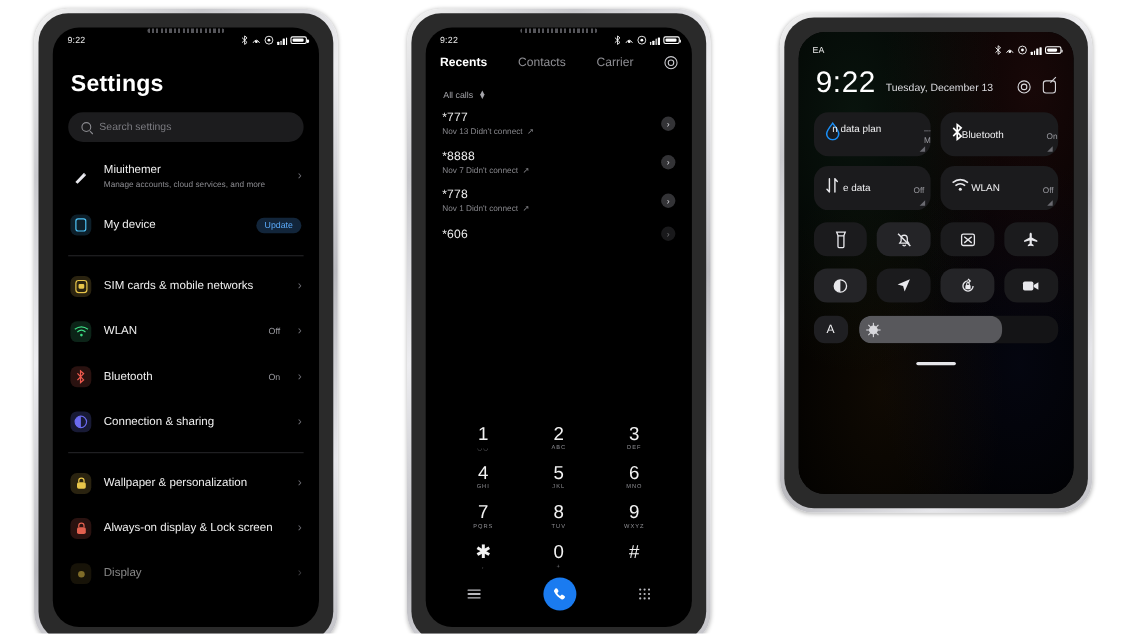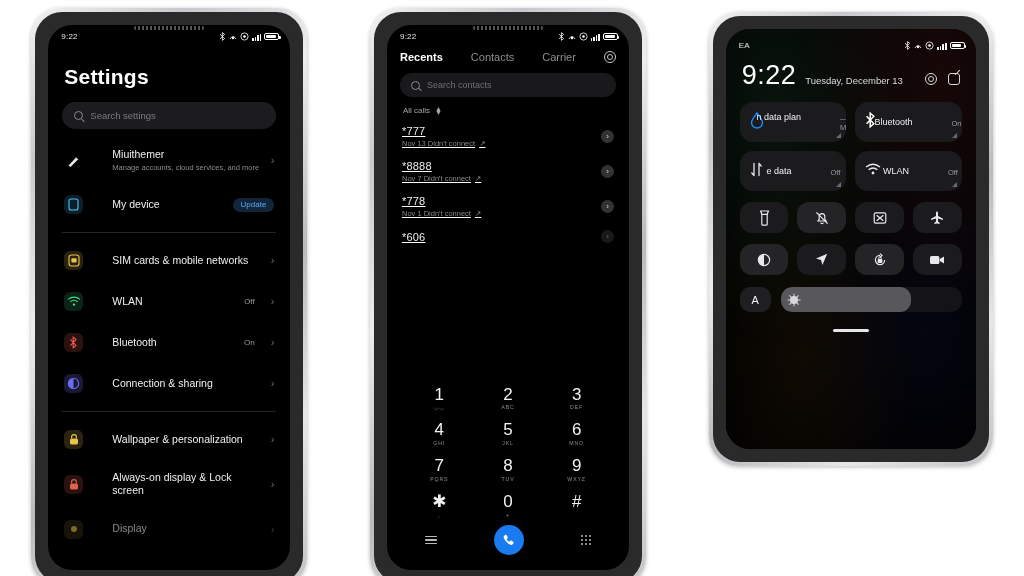--- a/index.html
+++ b/index.html
@@ -64,21 +64,21 @@
   .search-pill {
     display: flex; align-items: center; gap: 7px;
     background: #1c1c1e; border-radius: 18px; height: 27px; padding: 0 12px;
     color: #7b7b80; font-size: 9.5px;
   }
   .mag { width: 9px; height: 9px; border: 1.2px solid #8a8a8f; border-radius: 50%; position: relative; flex: 0 0 auto; }
   .mag::after { content:""; position:absolute; right:-3px; bottom:-2px; width:4px; height:1.2px; background:#8a8a8f; transform: rotate(45deg); border-radius:1px;}
 
   .set-row { display: flex; align-items: center; gap: 11px; padding: 11px 2px; }
   .set-row .ic { width: 19px; height: 19px; border-radius: 6px; flex: 0 0 auto; display:flex; align-items:center; justify-content:center; font-size:10px; }
-  .set-texts { flex: 1; min-width: 0; margin-left: 18px; }
+  .set-texts { flex: 1; min-width: 0; }
   .set-title { font-size: 10.5px; color: #efefef; line-height: 1.25; }
   .set-sub { font-size: 7.5px; color: #8b8b90; line-height: 1.35; margin-top: 2px; }
   .set-val { font-size: 8px; color: #9a9aa0; margin-right: 5px; }
   .chev { color: #6d6d73; font-size: 11px; line-height: 1; }
   .divider { height: 1px; background: #232326; margin: 7px 0 7px 0; }
   .badge-update {
     font-size: 8px; color: #5aa9f8; background: #12253a;
     border-radius: 9px; padding: 3px 8px; line-height: 1;
   }
   .ic-miui { background: transparent; }
@@ -100,21 +100,21 @@
   .gear::after{content:"";width:4px;height:4px;border:1.3px solid #c9c9ce;border-radius:50%;}
   .dial-search {
     margin: 0 13px; display:flex; align-items:center; gap:7px;
     background:#19191b; border-radius:16px; height:24px; padding:0 11px;
     color:#6f6f74; font-size:9px;
   }
   .allcalls { display:flex; align-items:center; gap:5px; font-size:8px; color:#a5a5aa; padding: 9px 0 4px 16px; }
   .updown { display:inline-flex; flex-direction:column; line-height:.55; font-size:7px; color:#a5a5aa;}
   .calls { padding: 0 13px; }
   .call-row { display:flex; align-items:center; padding: 6px 2px 6px; }
-  .call-main { flex:1; min-width:0;text-decoration:underline; }
+  .call-main { flex:1; min-width:0; }
   .call-num { font-size: 11px; color:#ededed; letter-spacing:.2px; }
   .call-meta { font-size: 7.5px; color:#88888d; margin-top:2px; display:flex; align-items:center; gap:4px;}
   .call-go { width:13px;height:13px;border-radius:50%;background:#333336;color:#d6d6da;font-size:8px;display:flex;align-items:center;justify-content:center;flex:0 0 auto;}
   .keypad { margin-top:auto; padding: 4px 18px 0; }
   .kp-grid { display:grid; grid-template-columns: repeat(3,1fr); row-gap: 5px; }
   .key { text-align:center; padding: 3px 0 2px; }
   .key .d { font-size: 17px; color:#f2f2f2; font-weight: 400; line-height:1.05; }
   .key .l { font-size: 5.2px; color:#8d8d92; letter-spacing: .9px; margin-top: 1px; height: 7px;}
   .kp-actions { display:flex; align-items:center; justify-content:space-between; padding: 4px 20px 9px; }
   .call-btn { width: 30px; height: 30px; border-radius: 50%; background:#1a7bf0; display:flex;align-items:center;justify-content:center; color:#fff; font-size:14px; }
@@ -381,24 +381,20 @@
           </div>
 
           <div class="dialer">
             <div class="tabs">
               <span class="tab active">Recents</span>
               <span class="tab">Contacts</span>
               <span class="tab">Carrier</span>
               <span class="gear"></span>
             </div>
 
-            <div class="dial-search">
-              <span class="mag"></span>
-              <span>Search contacts</span>
-            </div>
 
             <div class="allcalls">
               <span>All calls</span>
               <span class="updown">▲<br>▼</span>
             </div>
 
             <div class="calls">
               <div class="call-row">
                 <span class="call-main">
                   <span class="call-num" style="display:block">*777</span>

